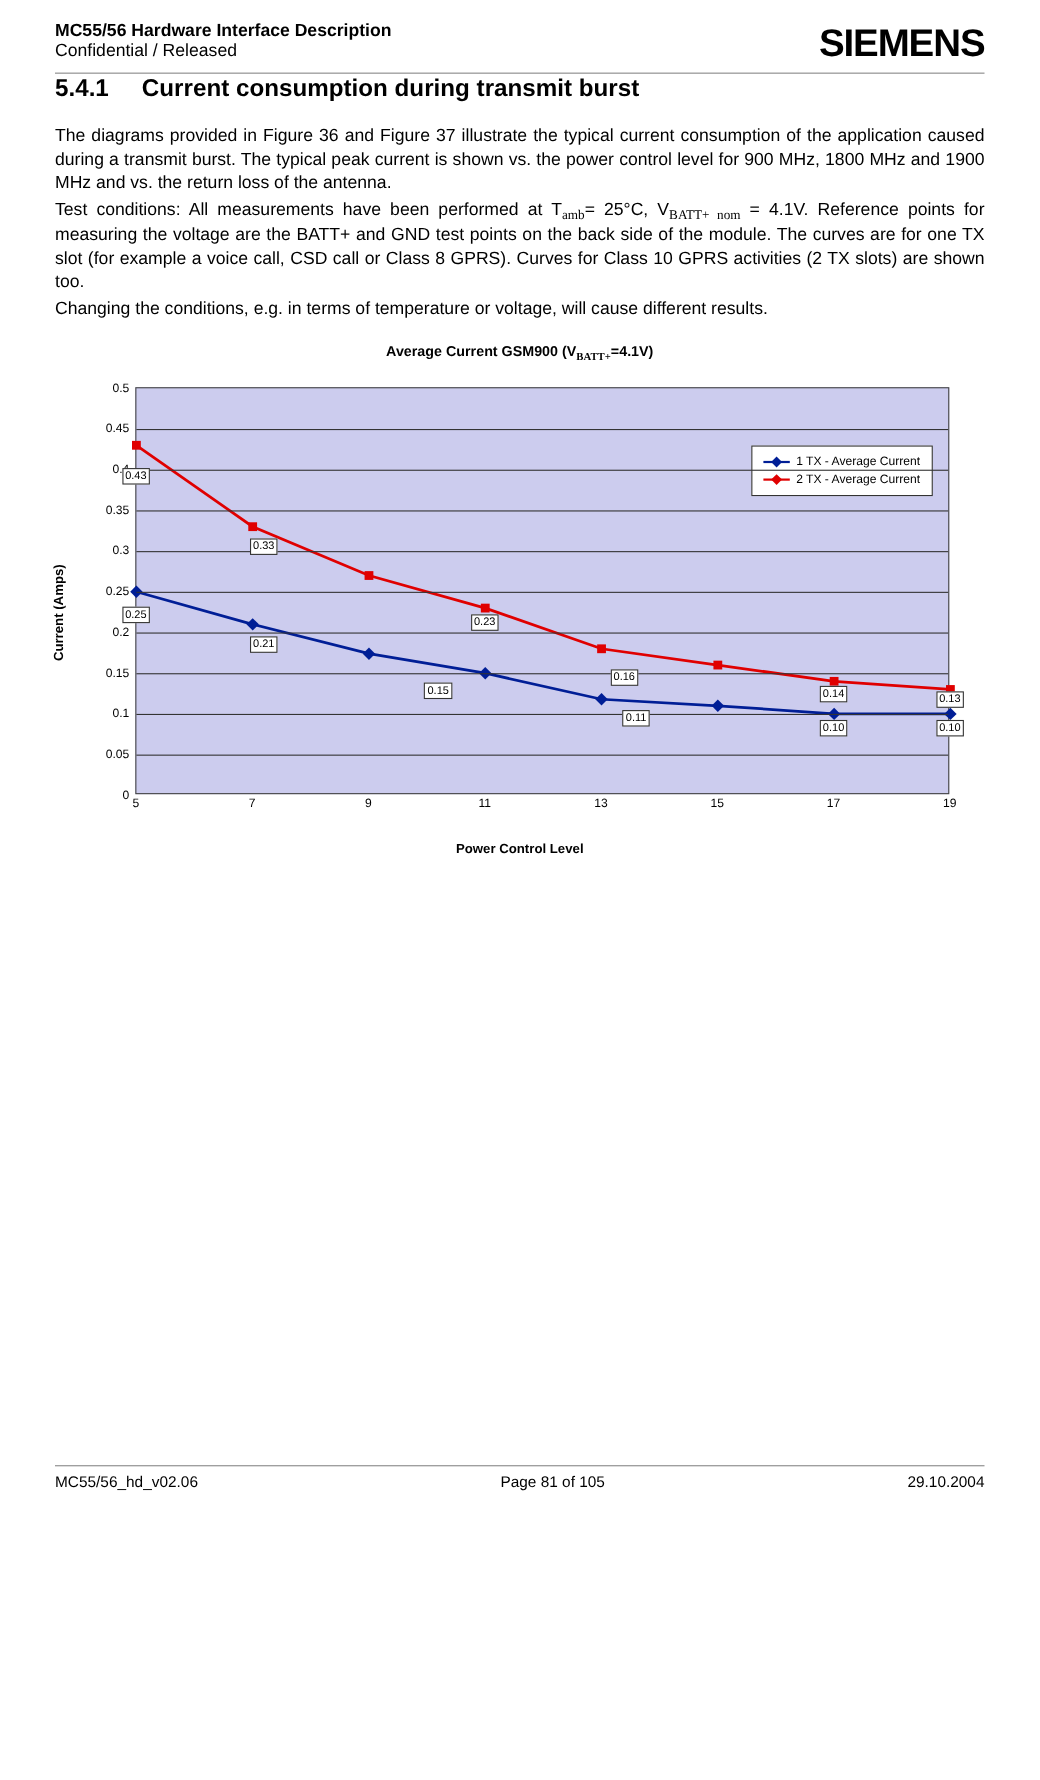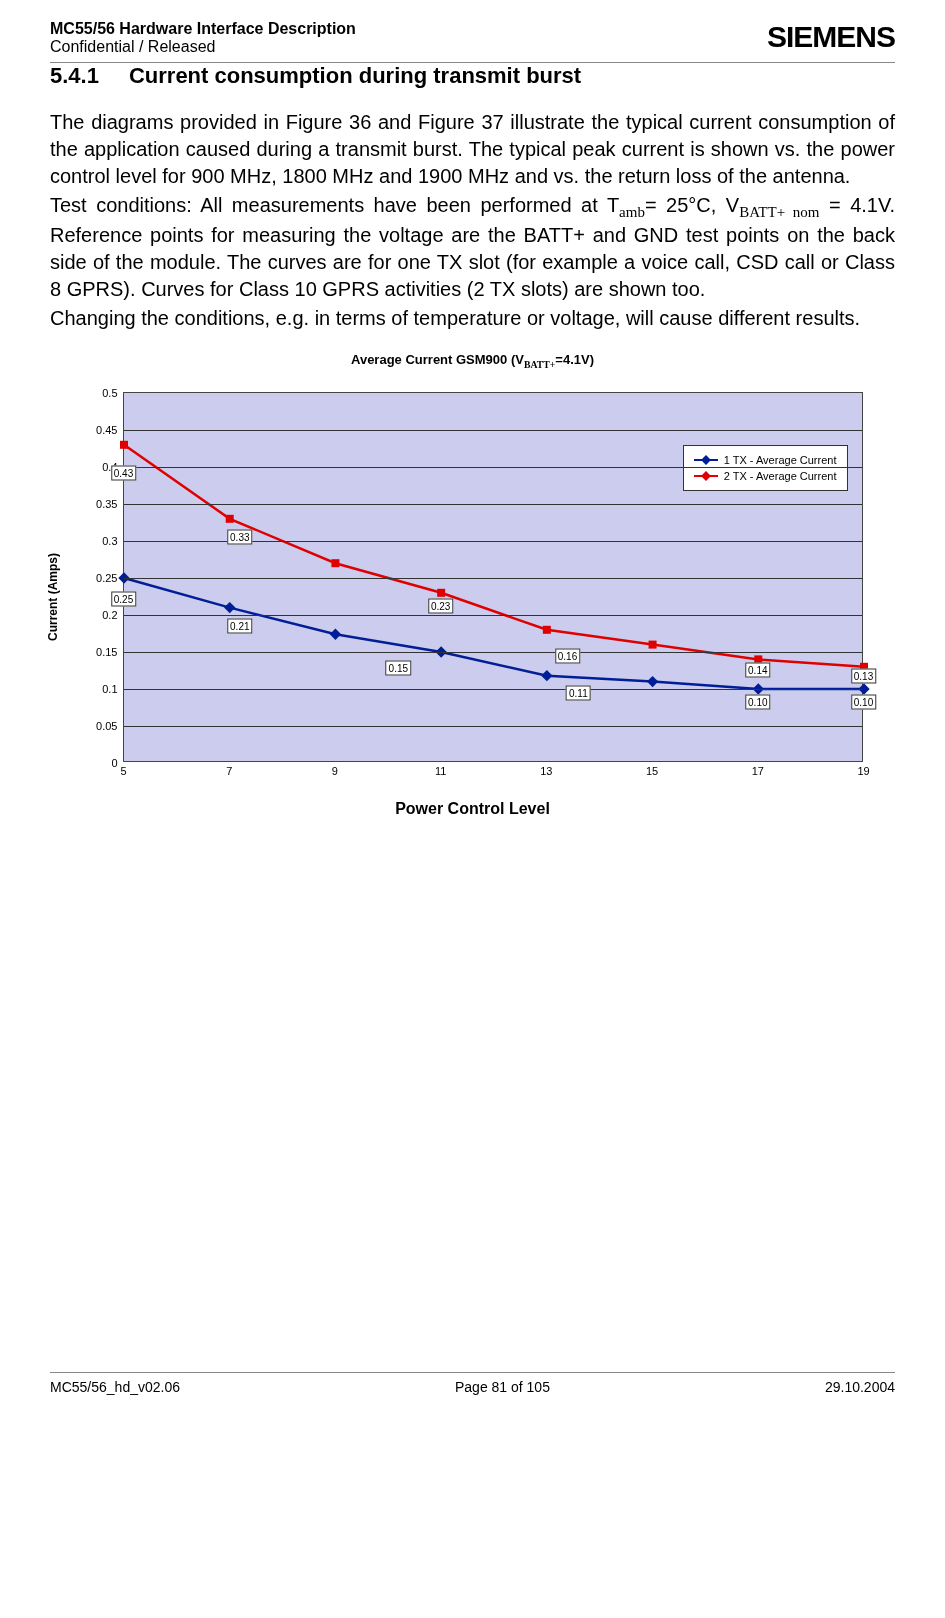--- a/index.html
+++ b/index.html
@@ -1,33 +1,33 @@
 <!DOCTYPE html>
 <html><head>
 <meta charset="utf-8">
 <style>
 * { margin: 0; padding: 0; box-sizing: border-box; }
 body { font-family: Arial, Helvetica, sans-serif; background: #fff; width: 945px; margin: 0 auto; padding: 20px 50px; color: #000; }
 .header { display: flex; justify-content: space-between; align-items: flex-start; border-bottom: 1px solid #888; padding-bottom: 6px; }
 .header-left { font-size: 16px; }
 .doc-title { font-weight: bold; }
 .doc-status { font-weight: normal; }
-.siemens-logo { font-family: Arial, sans-serif; font-weight: 900; font-size: 30px; letter-spacing: -1px; color: #000; }
+.siemens-logo { font-family: Arial, sans-serif; font-weight: 900; font-size: 35px; letter-spacing: -1px; color: #000; }
 .section-heading { font-size: 22px; font-weight: bold; margin-bottom: 20px; }
 .section-num { display: inline-block; margin-right: 30px; }
-.body-text { font-size: 20px; line-height: 1.35; text-align: justify; margin-bottom: 2px; }
+.body-text { font-size: 16px; line-height: 1.35; text-align: justify; margin-bottom: 2px; }
 .chart-title { text-align: center; font-size: 13px; font-weight: bold; margin-top: 20px; margin-bottom: 12px; }
 .sub { vertical-align: sub; font-size: 0.75em; font-family: Liberation Serif, serif; }
 .chart-wrap { position: relative; width: 820px; height: 430px; margin: 0 auto 20px; }
 .ylabel { position: absolute; left: -10px; top: 50%; transform: translate(-50%, -50%) rotate(-90deg); font-size: 12px; font-weight: bold; white-space: nowrap; }
 .plot-box { position: absolute; left: 60px; top: 10px; width: 740px; height: 370px; border: 1px solid #444; background: #ccccee; overflow: visible; }
 .grid-h { position: absolute; left: 0; right: 0; height: 0; border-top: 1px solid #333; }
 .ytick { position: absolute; right: 100%; padding-right: 6px; font-size: 11px; transform: translateY(-50%); }
 .xtick { position: absolute; top: 100%; padding-top: 4px; font-size: 11px; transform: translateX(-50%); }
-.xlabel { position: absolute; left: 50%; bottom: -6px; transform: translateX(-50%); font-size: 16px; font-weight: bold; }
+.xlabel { position: absolute; left: 50%; bottom: -6px; transform: translateX(-50%); font-size: 12px; font-weight: bold; }
 .legend { position: absolute; top: 52px; right: 14px; background: #fff; border: 1px solid #333; padding: 6px 10px; font-size: 11px; }
 .legend-row { display: flex; align-items: center; gap: 6px; padding: 2px 0; }
 .legend-line { width: 24px; height: 2px; position: relative; }
 .legend-line::after { content: ""; position: absolute; left: 50%; top: 50%; width: 7px; height: 7px; transform: translate(-50%,-50%) rotate(45deg); }
 .legend-blue { background: #001e96; }
 .legend-blue::after { background: #001e96; border-radius: 0; transform: translate(-50%,-50%) rotate(45deg); }
 .legend-red { background: #e00000; }
 .legend-red::after { background: #e00000; }
 svg.lines { position: absolute; left:0; top:0; width:100%; height:100%; overflow: visible; }
 .pt-label { position: absolute; background: #fff; border: 1px solid #333; font-size: 10px; padding: 0 2px; line-height: 13px; transform: translate(-50%, -50%); white-space: nowrap; }

